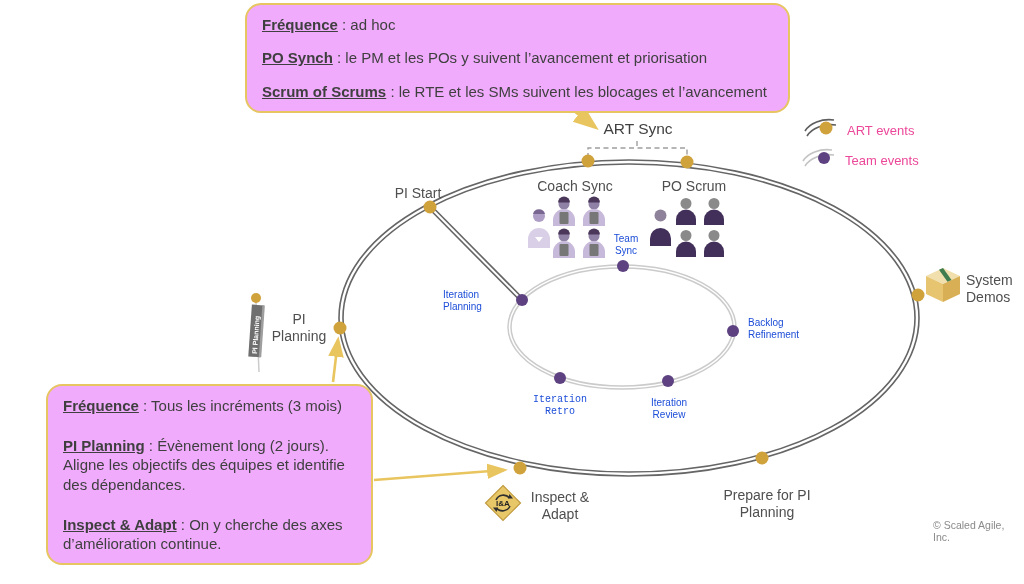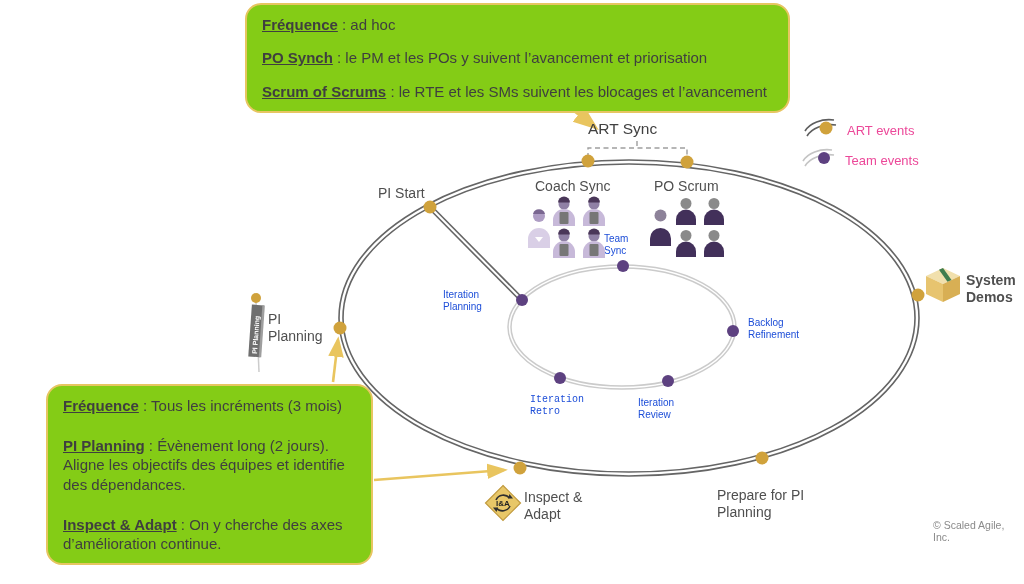--- a/index.html
+++ b/index.html
@@ -3,26 +3,26 @@
 <meta charset="utf-8">
 <style>
   html,body{margin:0;padding:0;background:#fff;}
   .canvas{position:relative;width:1024px;height:584px;background:#ffffff;
           font-family:"Liberation Sans",sans-serif;overflow:hidden;}
   svg{display:block;}
   .layer{position:absolute;left:0;top:0;}
   .dot{position:absolute;border-radius:50%;transform:translate(-50%,-50%);}
   .dot.gold{width:13px;height:13px;background:#D0A23C;}
   .dot.purple{width:12px;height:12px;background:#5D4180;}
-  .lbl{position:absolute;font-size:14px;color:#4F4F4F;line-height:1.18;text-align:left;}
+  .lbl{position:absolute;font-size:14px;color:#4F4F4F;line-height:1.18;text-align:center;}
   .lbl.big{font-size:15.5px;color:#414141;}
   .lbl.inner{font-size:10px;color:#1d4ed8;}
   .lbl.right{text-align:left;}
   .lbl.left{text-align:left;}
-  .callout{position:absolute;background:#84cc16;border:2px solid #E7C561;border-radius:16px;
+  .callout{position:absolute;background:#f0abfc;border:2px solid #E7C561;border-radius:16px;
            padding:10px 15px;display:flex;flex-direction:column;justify-content:space-between;
            box-sizing:border-box;color:#3F3F3F;font-size:15px;line-height:1.28;z-index:6;}
   .callout p{margin:0;}
   .callout .term{font-weight:bold;text-decoration:underline;}
   .legend-row{position:absolute;display:flex;align-items:center;gap:7px;
               font-size:13px;color:#ec4899;}
   .copyright{position:absolute;font-size:10.5px;color:#8A8A8A;}
 </style>
 </head>
 <body>
@@ -66,21 +66,21 @@
   <div class="dot purple" style="left:560px;top:378px;"></div>
   <div class="dot purple" style="left:668px;top:381px;"></div>
 
   <div class="lbl big" style="left:588px;top:120px;width:100px;">ART Sync</div>
   <div class="lbl" style="left:535px;top:178px;width:80px;">Coach Sync</div>
   <div class="lbl" style="left:654px;top:178px;width:80px;">PO Scrum</div>
   <div class="lbl" style="left:378px;top:185px;width:80px;">PI Start</div>
   <div class="lbl" style="left:268px;top:311px;width:62px;">PI Planning</div>
   <div class="lbl" style="left:524px;top:489px;width:72px;">Inspect &amp; Adapt</div>
   <div class="lbl" style="left:717px;top:487px;width:100px;">Prepare for PI Planning</div>
-  <div class="lbl left" style="left:966px;top:272px;width:52px;font-weight:bold;">System Demos</div>
+  <div class="lbl left" style="left:966px;top:272px;width:52px;">System Demos</div>
 
   <div class="lbl inner" style="left:604px;top:233px;width:44px;">Team Sync</div>
   <div class="lbl inner right" style="left:443px;top:289px;width:64px;">Iteration Planning</div>
   <div class="lbl inner left" style="left:748px;top:317px;width:80px;">Backlog Refinement</div>
   <div class="lbl inner" style="left:530px;top:394px;width:60px;font-family:Liberation Mono, monospace;">Iteration Retro</div>
   <div class="lbl inner" style="left:638px;top:397px;width:62px;">Iteration Review</div>
 
   <svg class="layer" style="left:526px;top:196px;" width="92" height="66" viewBox="0 0 92 66">
     <g transform="translate(2,12)">
       <circle cx="11" cy="8" r="6" fill="#AE9DC4"></circle>

